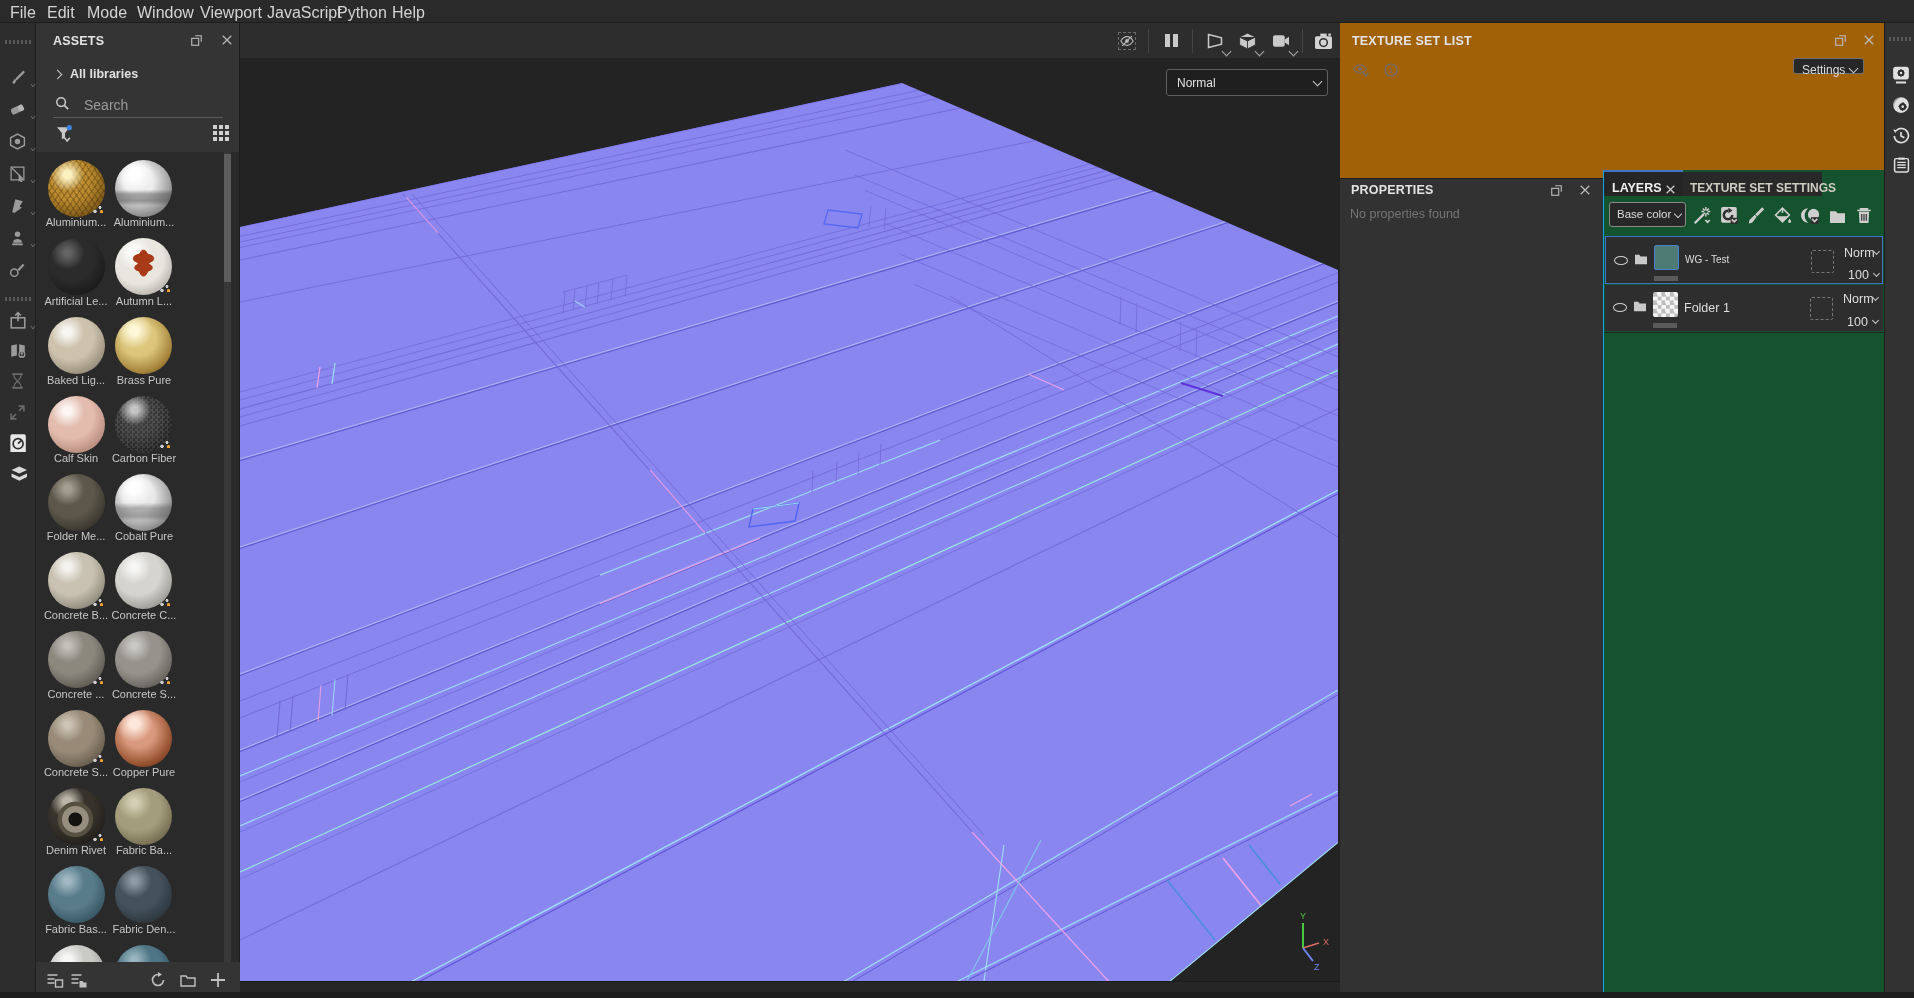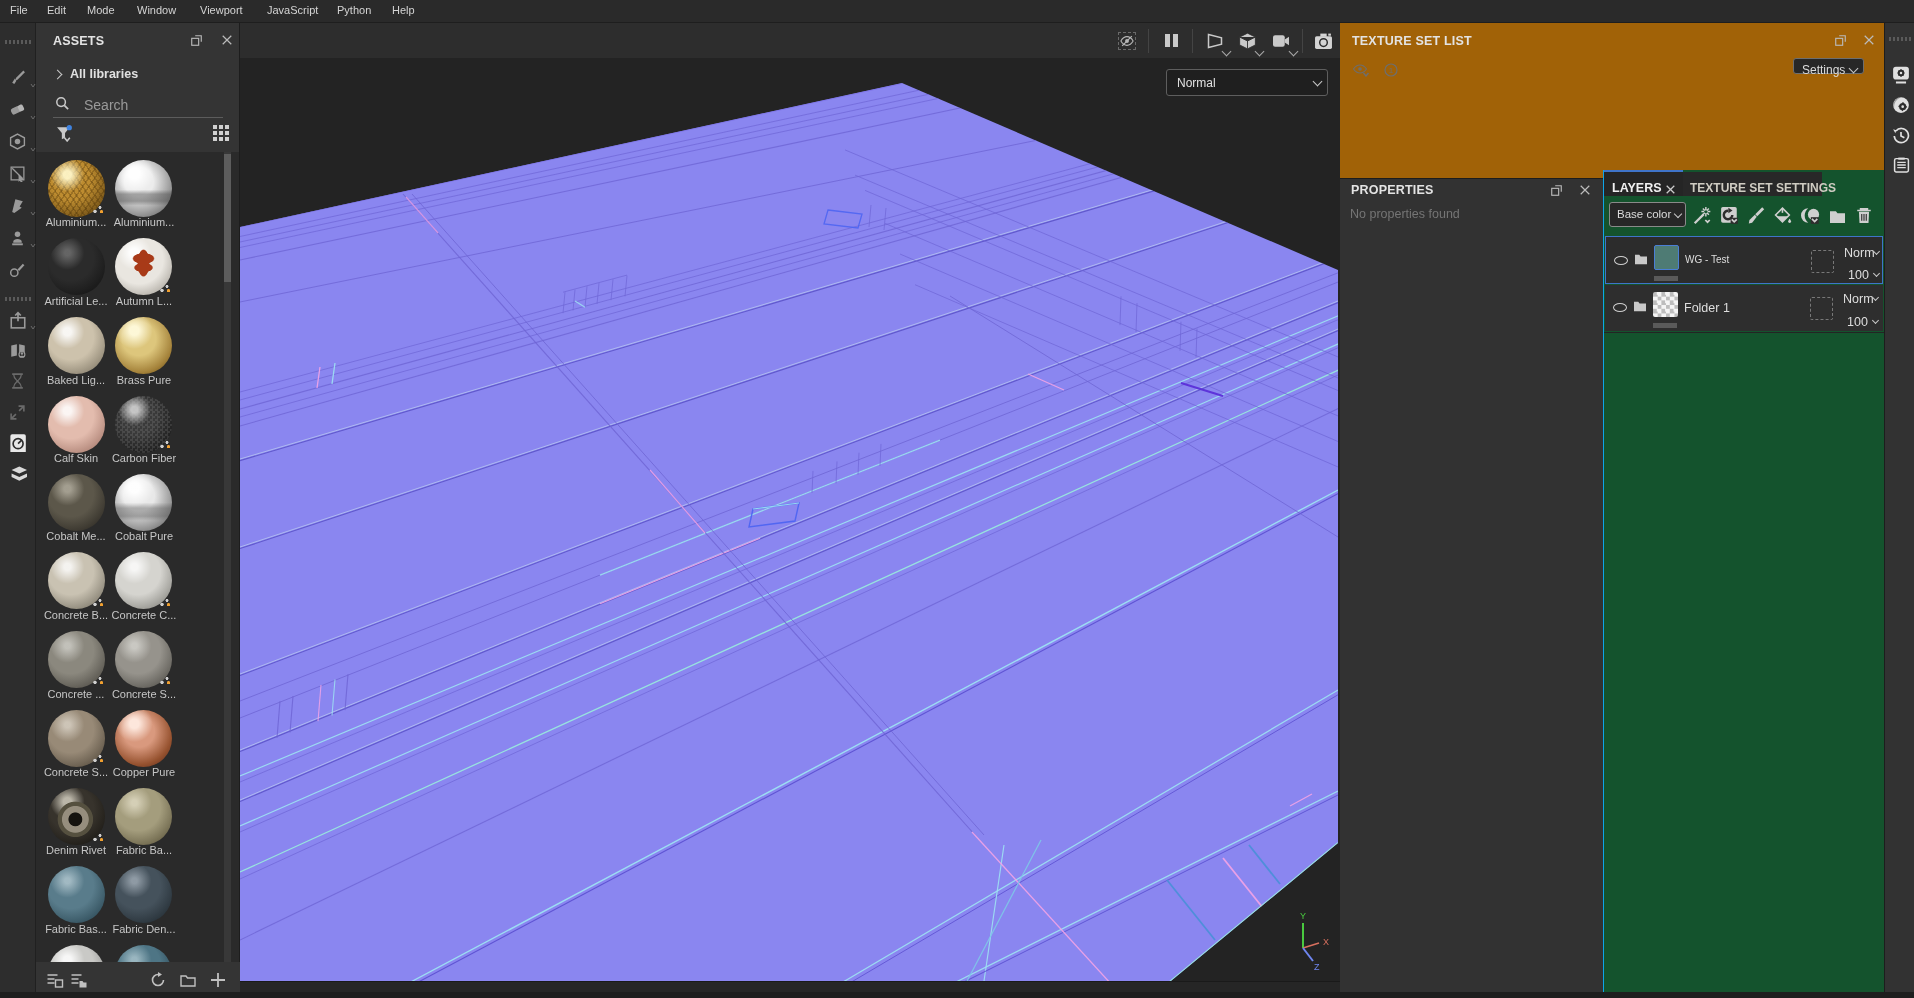--- a/index.html
+++ b/index.html
@@ -1,17 +1,17 @@
 <!DOCTYPE html>
 <html><head><meta charset="utf-8">
 <style>
 *{margin:0;padding:0;box-sizing:border-box}
 html,body{width:1914px;height:998px;overflow:hidden;background:#232323;
 font-family:"Liberation Sans",sans-serif;-webkit-font-smoothing:antialiased}
-#menubar{position:absolute;left:0;top:0;width:1914px;height:23px;background:#2a2a2a;border-bottom:1px solid #1e1e1e;color:#d4d4d4;font-size:11px}
+#menubar{position:absolute;left:0;top:0;width:1914px;height:23px;background:#2a2a2a;border-bottom:1px solid #1e1e1e;color:#d4d4d4;font-size:16px}
 #menubar span{position:absolute;top:4px}
 #ltool{position:absolute;left:0;top:23px;width:36px;height:975px;background:#2d2d2d;border-right:1px solid #202020}
 #assets{position:absolute;left:36px;top:23px;width:204px;height:975px;background:#343434;border-right:1px solid #1d1d1d}
 #agrid{position:absolute;left:36px;top:152px;width:203px;height:810px;background:#2a2a2a;overflow:hidden}
 .ball{position:absolute;width:57px;height:57px;border-radius:50%}
 .blab{position:absolute;width:96px;text-align:center;font-size:11px;color:#c6c6c6;white-space:nowrap;overflow:hidden}
 #vptool{position:absolute;left:240px;top:23px;width:1100px;height:35px;background:#2d2d2d}
 #vp{position:absolute;left:240px;top:58px;width:1100px;height:923px;background:#232323;overflow:hidden}
 #vpbottom{position:absolute;left:240px;top:981px;width:1100px;height:17px;background:#262626;border-top:1px solid #1a1a1a}
 #tsl{position:absolute;left:1340px;top:23px;width:544px;height:155px;background:#a16207}
@@ -170,21 +170,21 @@
 <div class="ball" style="left:12px;top:165px;background:radial-gradient(circle at 34% 26%, rgba(255,255,255,.85) 0 7%, rgba(255,255,255,0) 30%),radial-gradient(circle at 40% 35%, #cdc2ac 0 45%, #776f5e 95%)"></div>
 <div class="blab" style="left:-8px;top:222px">Baked Lig...</div>
 <div class="ball" style="left:79px;top:165px;background:radial-gradient(circle at 34% 24%, rgba(255,250,220,.95) 0 8%, rgba(255,255,255,0) 32%),radial-gradient(circle at 42% 38%, #ddc67c 0 35%, #a4823a 70%, #5d430f 95%)"></div>
 <div class="blab" style="left:60px;top:222px">Brass Pure</div>
 <div class="ball" style="left:12px;top:244px;background:radial-gradient(circle at 34% 26%, rgba(255,255,255,.85) 0 7%, rgba(255,255,255,0) 30%),radial-gradient(circle at 40% 35%, #e3bcae 0 45%, #9c6f62 95%)"></div>
 <div class="blab" style="left:-8px;top:300px">Calf Skin</div>
 <div class="ball" style="left:79px;top:244px;background:radial-gradient(circle at 34% 24%, rgba(210,210,210,.9) 0 6%, rgba(255,255,255,0) 28%),repeating-conic-gradient(rgba(255,255,255,.10) 0 25%, rgba(0,0,0,0) 0 50%) 0 0/5px 5px,radial-gradient(circle at 42% 38%, #3a3a3a 0 35%, #141414 95%)"></div>
 <div class="blab" style="left:60px;top:300px">Carbon Fiber</div>
 <div style="position:absolute;left:124px;top:288px;width:10px;height:8px;background:radial-gradient(circle at 20% 80%, #cfcfcf 0 1.4px, rgba(0,0,0,0) 2px),radial-gradient(circle at 70% 30%, #cfcfcf 0 1.2px, rgba(0,0,0,0) 1.8px),radial-gradient(circle at 85% 85%, #f0a030 0 1.4px, rgba(0,0,0,0) 2px)"></div>
 <div class="ball" style="left:12px;top:322px;background:radial-gradient(circle at 34% 26%, rgba(210,205,190,.6) 0 6%, rgba(255,255,255,0) 30%),radial-gradient(circle at 40% 35%, #5c574a 0 45%, #26231e 95%)"></div>
-<div class="blab" style="left:-8px;top:378px">Cobalt Me...</div>
+<div class="blab" style="left:-8px;top:378px">Folder Me...</div>
 <div class="ball" style="left:79px;top:322px;background:radial-gradient(circle at 34% 24%, rgba(255,255,255,.95) 0 9%, rgba(255,255,255,0) 34%),linear-gradient(rgba(0,0,0,0) 50%, rgba(80,80,80,.4) 60% 74%, rgba(0,0,0,0) 82%),radial-gradient(circle at 42% 38%, #e8e8e8 0 32%, #a5a5a5 62%, #5a5a5a 95%)"></div>
 <div class="blab" style="left:60px;top:378px">Cobalt Pure</div>
 <div class="ball" style="left:12px;top:400px;background:radial-gradient(circle at 34% 26%, rgba(255,255,255,.8) 0 6%, rgba(255,255,255,0) 30%),radial-gradient(circle at 40% 35%, #c9c2b2 0 45%, #6f6a5d 95%)"></div>
 <div class="blab" style="left:-8px;top:457px">Concrete B...</div>
 <div style="position:absolute;left:57px;top:446px;width:10px;height:8px;background:radial-gradient(circle at 20% 80%, #cfcfcf 0 1.4px, rgba(0,0,0,0) 2px),radial-gradient(circle at 70% 30%, #cfcfcf 0 1.2px, rgba(0,0,0,0) 1.8px),radial-gradient(circle at 85% 85%, #f0a030 0 1.4px, rgba(0,0,0,0) 2px)"></div>
 <div class="ball" style="left:79px;top:400px;background:radial-gradient(circle at 34% 26%, rgba(255,255,255,.8) 0 6%, rgba(255,255,255,0) 30%),radial-gradient(circle at 40% 35%, #d5d4cf 0 45%, #7b7a74 95%)"></div>
 <div class="blab" style="left:60px;top:457px">Concrete C...</div>
 <div style="position:absolute;left:124px;top:446px;width:10px;height:8px;background:radial-gradient(circle at 20% 80%, #cfcfcf 0 1.4px, rgba(0,0,0,0) 2px),radial-gradient(circle at 70% 30%, #cfcfcf 0 1.2px, rgba(0,0,0,0) 1.8px),radial-gradient(circle at 85% 85%, #f0a030 0 1.4px, rgba(0,0,0,0) 2px)"></div>
 <div class="ball" style="left:12px;top:479px;background:radial-gradient(circle at 34% 26%, rgba(230,230,225,.6) 0 5%, rgba(255,255,255,0) 30%),radial-gradient(circle at 40% 35%, #8b887e 0 45%, #45423c 95%)"></div>
 <div class="blab" style="left:-8px;top:536px">Concrete ...</div>

